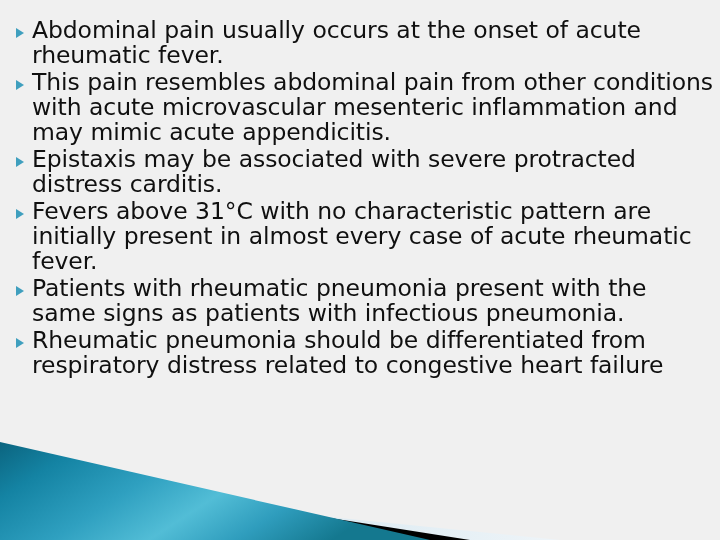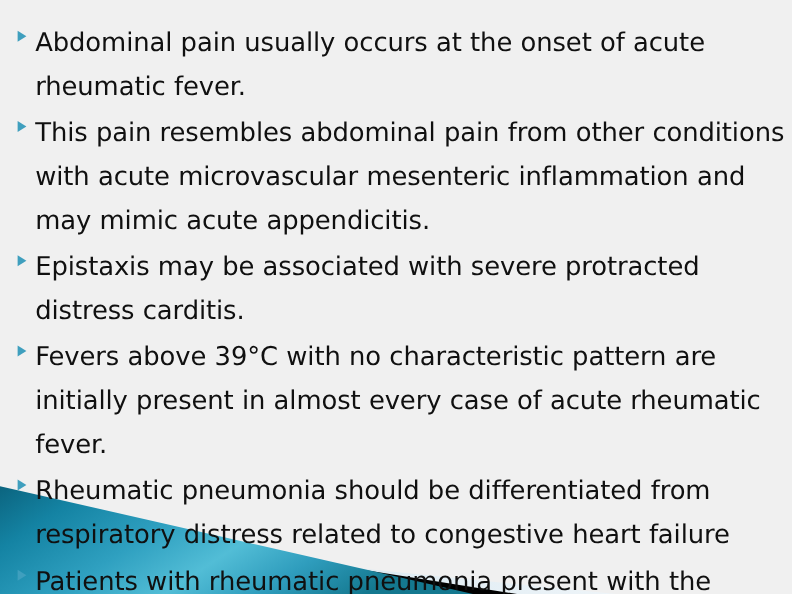--- a/index.html
+++ b/index.html
@@ -43,21 +43,21 @@
     display: block;
   }
 
   .bullet-marker svg {
     display: block;
   }
 
   .bullet-text {
     flex: 1 1 auto;
     font-size: 23.5px;
-    line-height: 40px;
+    line-height: 25px;
     color: #101010;
     letter-spacing: -0.1px;
     word-spacing: 0.2px;
     -webkit-font-smoothing: antialiased;
   }
 
   
   #ribbon-decoration {
     position: absolute;
     left: 0;
@@ -133,36 +133,36 @@
       </span>
       <span class="bullet-text">Epistaxis may be associated with severe protracted distress carditis.</span>
     </div>
 
     <div class="bullet-item">
       <span class="bullet-marker">
         <svg width="12" height="12" viewBox="0 0 12 12" xmlns="http://www.w3.org/2000/svg">
           <polygon points="2,1 10,6 2,11" fill="#3f9fbe"></polygon>
         </svg>
       </span>
-      <span class="bullet-text">Fevers above 39°C with no characteristic pattern are initially present in almost every case of acute rheumatic fever.</span>
+      <span class="bullet-text">Fevers above 31°C with no characteristic pattern are initially present in almost every case of acute rheumatic fever.</span>
+    </div>
+
+    <div class="bullet-item">
+      <span class="bullet-marker">
+        <svg width="12" height="12" viewBox="0 0 12 12" xmlns="http://www.w3.org/2000/svg">
+          <polygon points="2,1 10,6 2,11" fill="#3f9fbe"></polygon>
+        </svg>
+      </span>
+      <span class="bullet-text">Patients with rheumatic pneumonia present with the same signs as patients with infectious pneumonia.</span>
     </div>
 
     <div class="bullet-item">
       <span class="bullet-marker">
         <svg width="12" height="12" viewBox="0 0 12 12" xmlns="http://www.w3.org/2000/svg">
           <polygon points="2,1 10,6 2,11" fill="#3f9fbe"></polygon>
         </svg>
       </span>
       <span class="bullet-text">Rheumatic pneumonia should be differentiated from respiratory distress related to congestive heart failure</span>
     </div>
 
-    <div class="bullet-item">
-      <span class="bullet-marker">
-        <svg width="12" height="12" viewBox="0 0 12 12" xmlns="http://www.w3.org/2000/svg">
-          <polygon points="2,1 10,6 2,11" fill="#3f9fbe"></polygon>
-        </svg>
-      </span>
-      <span class="bullet-text">Patients with rheumatic pneumonia present with the same signs as patients with infectious pneumonia.</span>
-    </div>
-
   </div>
 
 </div>
 
 </body></html>

